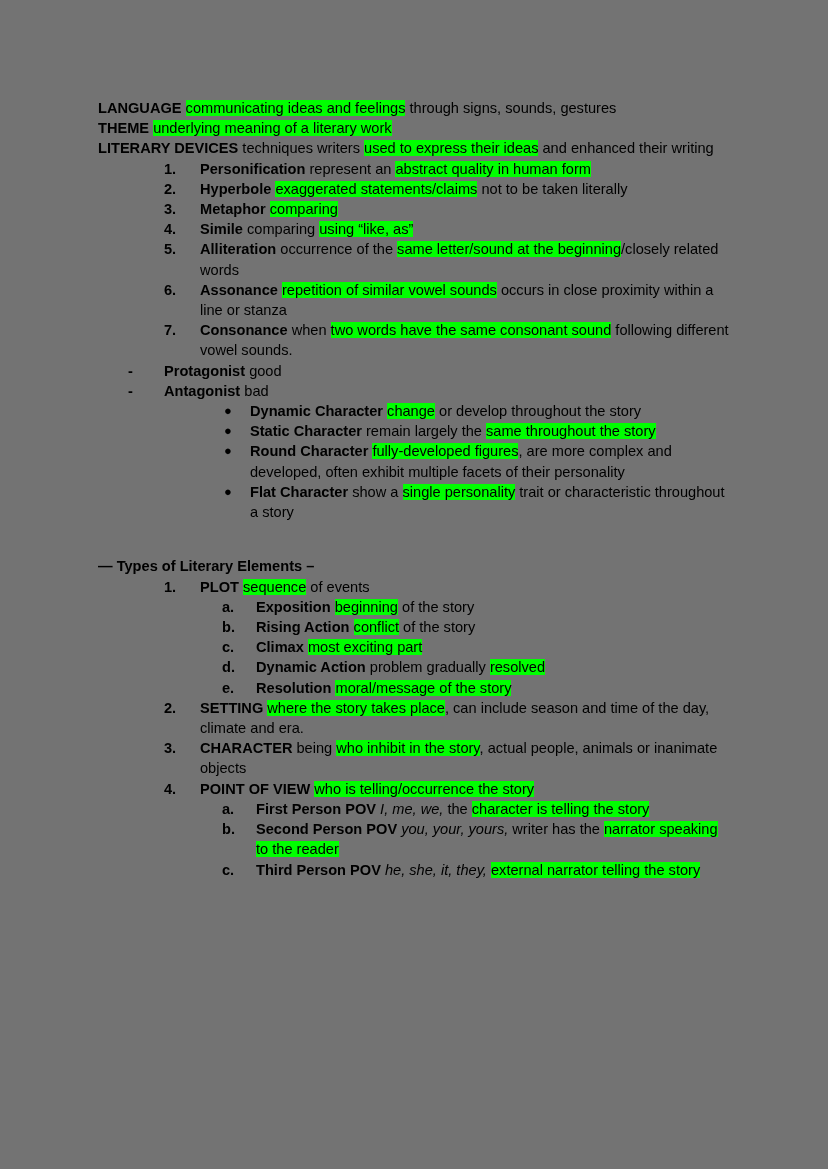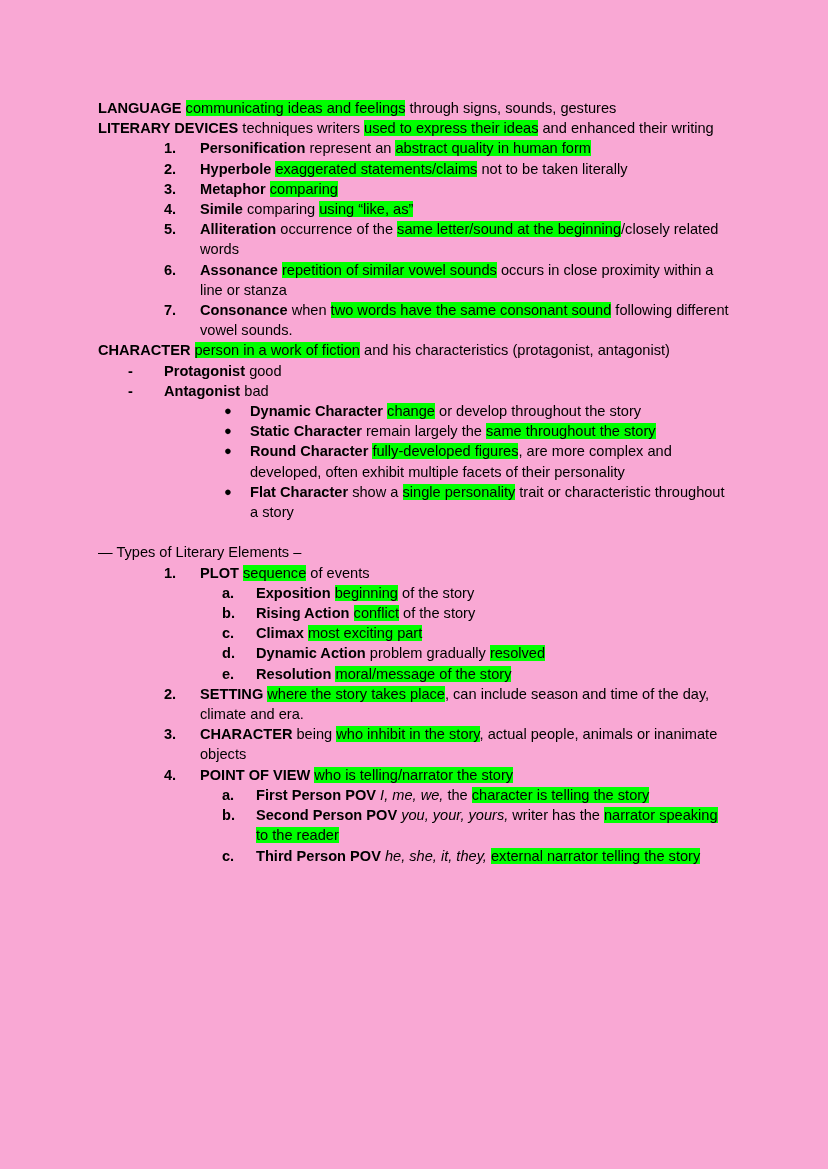--- a/index.html
+++ b/index.html
@@ -11,21 +11,21 @@
     width: 828px;
     height: 1169px;
     font-family: "Liberation Sans", sans-serif;
     color: #000000;
     -webkit-font-smoothing: antialiased;
   }
   #page {
     position: relative;
     width: 828px;
     height: 1169px;
-    background: #f9a8d4;
+    background: #737373;
     box-sizing: border-box;
     padding: 98px 95px 0 98px;
     overflow: hidden;
   }
   .doc {
     font-size: 14.6px;
     line-height: 20.2px;
     width: 634px;
   }
   .line {
@@ -67,44 +67,44 @@
   .lvl-dash > li > .marker { left: 30px; width: 26px; font-weight: bold; }
 
   
   .lvl-bullet > li { padding-left: 152px; }
   .lvl-bullet > li > .marker { left: 126px; width: 20px; font-size: 13px; line-height: 20.2px; }
 
   
   .lvl-alpha > li { padding-left: 56px; }
   .lvl-alpha > li > .marker { left: 22px; width: 28px; }
 
-  .heading-dash { font-weight: normal; }
+  .heading-dash { font-weight: bold; margin-top: 14px; }
 </style>
 </head>
 <body>
 
 <div id="page">
   <div class="doc">
 
     <div id="defs">
         <p class="line"><span class="b">LANGUAGE</span><span> </span><span class="hl">communicating ideas and feelings</span><span> through signs, sounds, gestures</span></p>
+        <p class="line"><span class="b">THEME</span><span> </span><span class="hl">underlying meaning of a literary work</span></p>
         <p class="line"><span class="b">LITERARY DEVICES</span><span> techniques writers </span><span class="hl">used to express their ideas</span><span> and enhanced their writing</span></p>
       </div>
 
     <ol class="lvl-num1" id="techniques">
         <li><span class="marker">1.</span><span class="b">Personification</span><span> represent an </span><span class="hl">abstract quality in human form</span></li>
         <li><span class="marker">2.</span><span class="b">Hyperbole</span><span> </span><span class="hl">exaggerated statements/claims</span><span> not to be taken literally</span></li>
         <li><span class="marker">3.</span><span class="b">Metaphor</span><span> </span><span class="hl">comparing</span></li>
         <li><span class="marker">4.</span><span class="b">Simile</span><span> comparing </span><span class="hl">using “like, as”</span></li>
         <li><span class="marker">5.</span><span class="b">Alliteration</span><span> occurrence of the </span><span class="hl">same letter/sound at the beginning</span><span>/closely related words</span></li>
         <li><span class="marker">6.</span><span class="b">Assonance</span><span> </span><span class="hl">repetition of similar vowel sounds</span><span> occurs in close proximity within a line or stanza</span></li>
         <li><span class="marker">7.</span><span class="b">Consonance</span><span> when </span><span class="hl">two words have the same consonant sound</span><span> following different vowel sounds.</span></li>
       </ol>
 
-    <p class="line" id="char-def"><span class="b">CHARACTER</span><span> </span><span class="hl">person in a work of fiction</span><span> and his characteristics (protagonist, antagonist)</span></p>
 
     <ul class="lvl-dash" id="char-roles">
         <li><span class="marker">-</span><span class="b">Protagonist</span><span> good</span></li>
         <li><span class="marker">-</span><span class="b">Antagonist</span><span> bad</span></li>
       </ul>
 
     <ul class="lvl-bullet" id="char-types">
         <li><span class="marker">●</span><span class="b">Dynamic Character</span><span> </span><span class="hl">change</span><span> or develop throughout the story</span></li>
         <li><span class="marker">●</span><span class="b">Static Character</span><span> remain largely the </span><span class="hl">same throughout the story</span></li>
         <li><span class="marker">●</span><span class="b">Round Character</span><span> </span><span class="hl">fully-developed figures</span><span>, are more complex and developed, often exhibit multiple facets of their personality</span></li>
@@ -120,21 +120,21 @@
     <ol class="lvl-num1" id="elements">
         <li><span class="marker">1.</span><span class="b">PLOT</span><span> </span><span class="hl">sequence</span><span> of events</span><ol class="lvl-alpha">
             <li><span class="marker">a.</span><span class="b">Exposition</span><span> </span><span class="hl">beginning</span><span> of the story</span></li>
             <li><span class="marker">b.</span><span class="b">Rising Action</span><span> </span><span class="hl">conflict</span><span> of the story</span></li>
             <li><span class="marker">c.</span><span class="b">Climax</span><span> </span><span class="hl">most exciting part</span></li>
             <li><span class="marker">d.</span><span class="b">Dynamic Action</span><span> problem gradually </span><span class="hl">resolved</span></li>
             <li><span class="marker">e.</span><span class="b">Resolution</span><span> </span><span class="hl">moral/message of the story</span></li>
           </ol></li>
         <li><span class="marker">2.</span><span class="b">SETTING</span><span> </span><span class="hl">where the story takes place</span><span>, can include season and time of the day, climate and era.</span></li>
         <li><span class="marker">3.</span><span class="b">CHARACTER</span><span> being </span><span class="hl">who inhibit in the story</span><span>, actual people, animals or inanimate objects</span></li>
-        <li><span class="marker">4.</span><span class="b">POINT OF VIEW</span><span> </span><span class="hl">who is telling/narrator the story</span><ol class="lvl-alpha">
+        <li><span class="marker">4.</span><span class="b">POINT OF VIEW</span><span> </span><span class="hl">who is telling/occurrence the story</span><ol class="lvl-alpha">
             <li><span class="marker">a.</span><span class="b">First Person POV</span><span> </span><span class="i">I, me, we,</span><span> the </span><span class="hl">character is telling the story</span></li>
             <li><span class="marker">b.</span><span class="b">Second Person POV</span><span> </span><span class="i">you, your, yours,</span><span> writer has the </span><span class="hl">narrator speaking to the reader</span></li>
             <li><span class="marker">c.</span><span class="b">Third Person POV</span><span> </span><span class="i">he, she, it, they,</span><span> </span><span class="hl">external narrator telling the story</span></li>
           </ol></li>
       </ol>
 
   </div>
 </div>
 
 </body></html>

